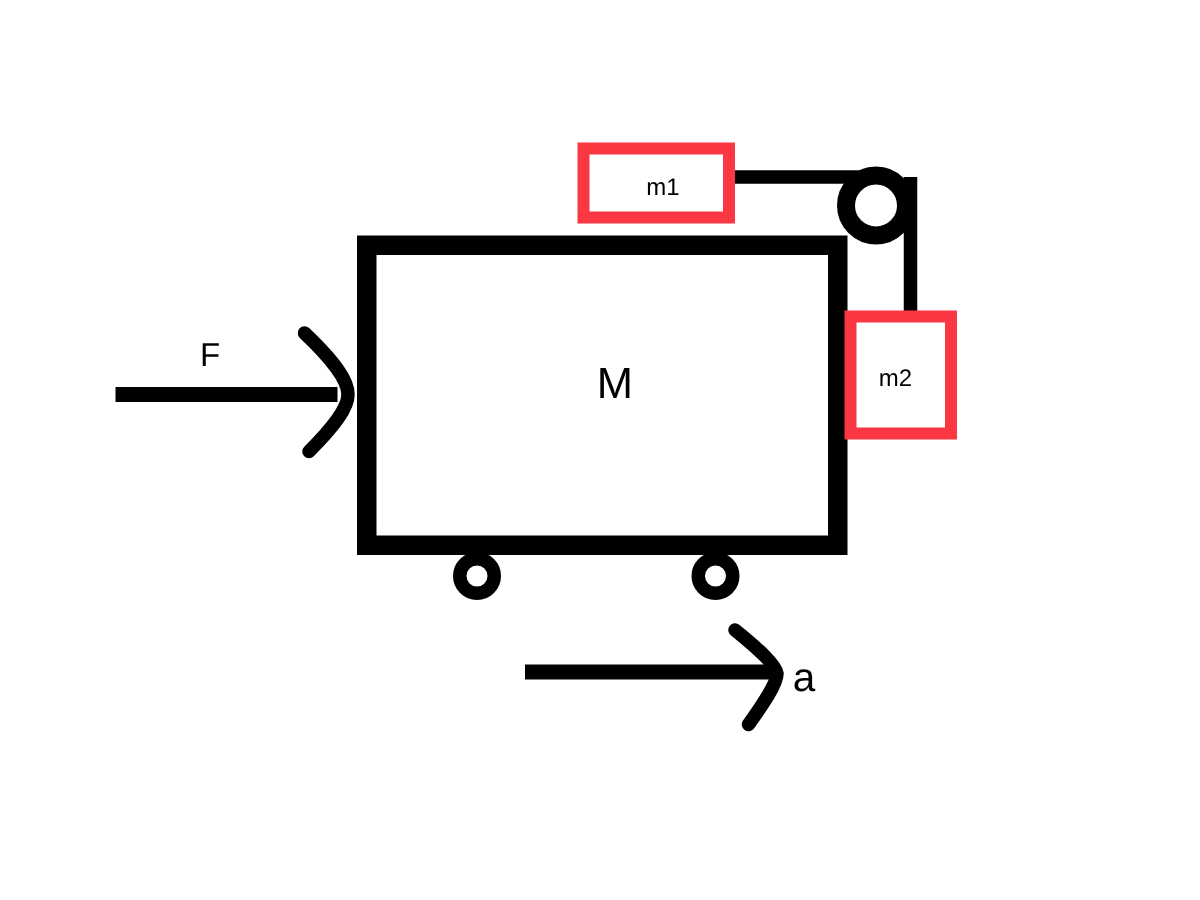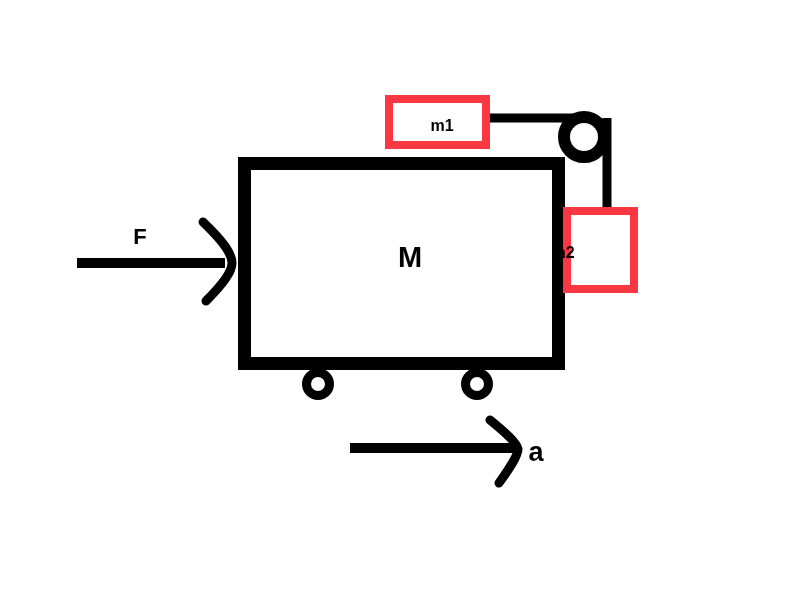--- a/index.html
+++ b/index.html
@@ -21,21 +21,20 @@
     left: 0;
     top: 0;
   }
   .lbl {
     position: absolute;
     transform: translate(-50%, -50%);
     white-space: nowrap;
     color: #000000;
     line-height: 1;
     user-select: none;
-    font-weight: bold;
   }
   .lbl-force   { font-size: 22px; }
   .lbl-main    { font-size: 29px; }
   .lbl-accel   { font-size: 27px; }
   .lbl-small   { font-size: 16px; }
 </style>
 </head>
 <body>
 
 <div class="stage">
@@ -61,16 +60,16 @@
     <line x1="350" y1="448" x2="515" y2="448" stroke="#000000" stroke-width="10"></line>
     <path d="M490,420 C506,433 517,443 518,449 C518,456 509,469 499,483" fill="none" stroke="#000000" stroke-width="9" stroke-linecap="round"></path>
   </svg>
 
   <span class="lbl lbl-force" style="left:140px; top:237px;">F</span>
 
   <span class="lbl lbl-main" style="left:410px; top:257px;">M</span>
 
   <span class="lbl lbl-small" style="left:442px; top:126px;">m1</span>
 
-  <span class="lbl lbl-small" style="left:563px; top:253px;">m2</span>
+  <span class="lbl lbl-small" style="left:597px; top:253px;">m2</span>
 
   <span class="lbl lbl-accel" style="left:536px; top:452px;">a</span>
 </div>
 
 </body></html>

